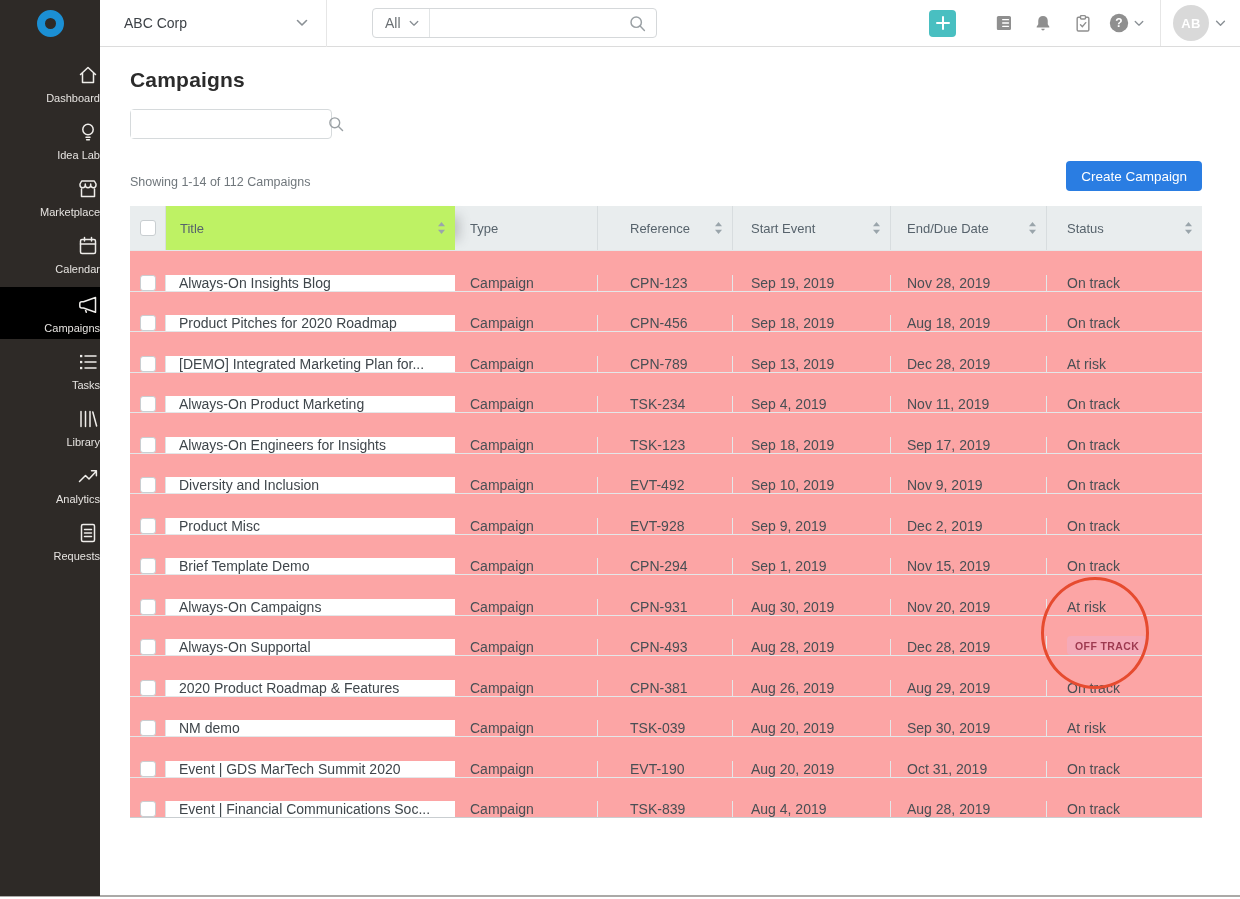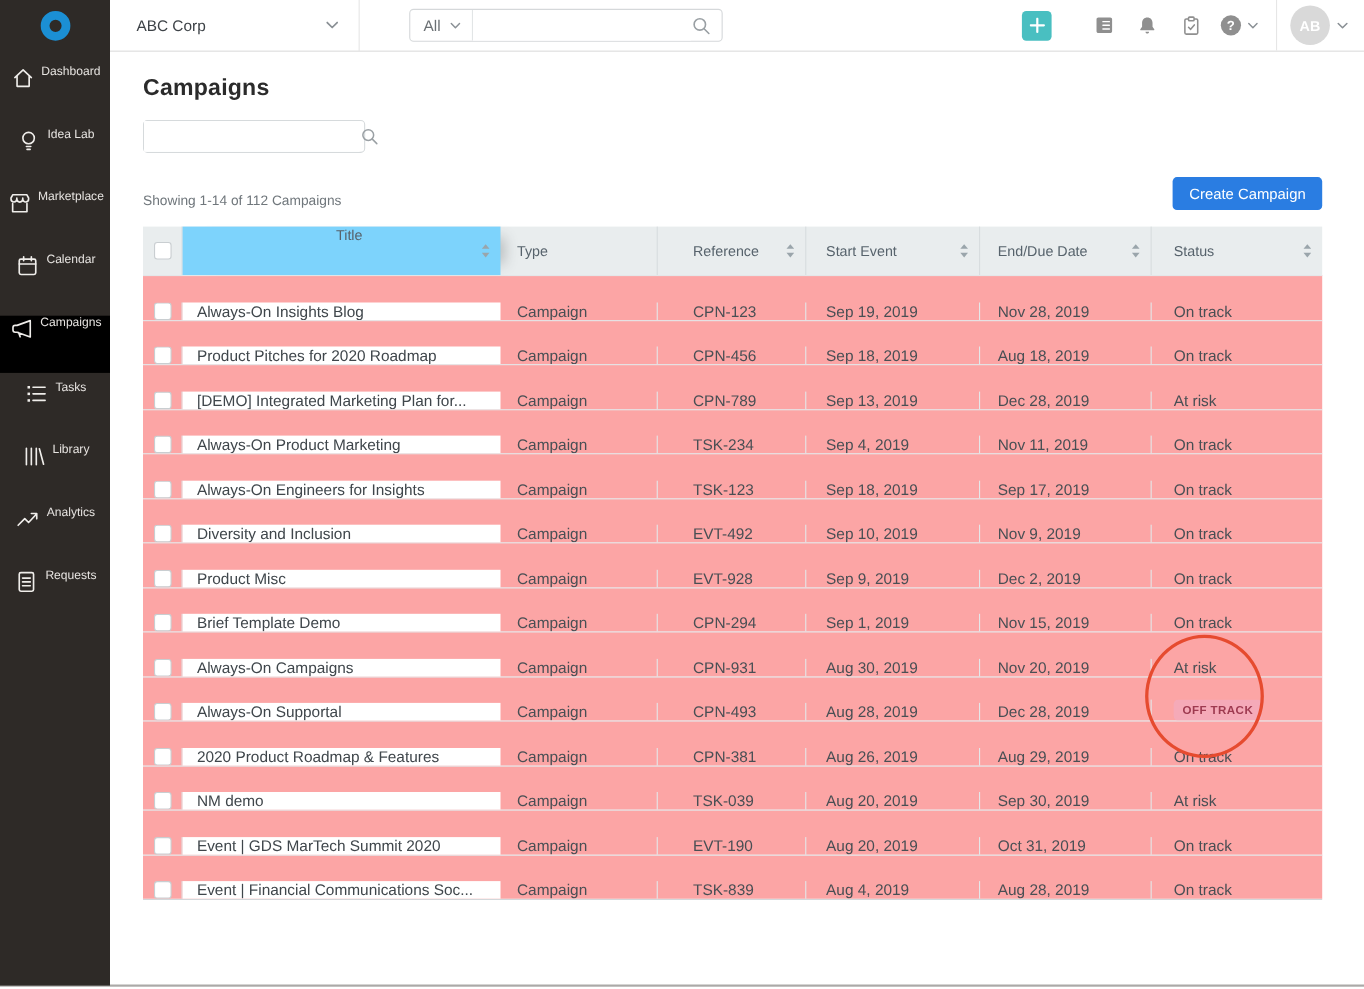--- a/index.html
+++ b/index.html
@@ -4,21 +4,21 @@
 <style>
   * { margin:0; padding:0; box-sizing:border-box; }
   html,body { width:1240px; height:899px; background:#fff; font-family:"Liberation Sans", sans-serif; overflow:hidden; }
   .app { position:relative; width:1240px; height:899px; background:#fff; }
 
   
   .sidebar { position:absolute; left:0; top:0; width:100px; height:896px; background:#2e2a27; z-index:10; }
   .logo-block { height:47px; display:flex; align-items:center; justify-content:center; }
   .logo-ring { width:27px; height:27px; border-radius:50%; border:8px solid #1b8fd4; }
   .nav { padding-top:12px; }
-  .nav-item { display:flex; flex-direction:row; align-items:flex-start; justify-content:center; gap:5px; height:48px; margin-bottom:9px; cursor:pointer; }
+  .nav-item { display:flex; flex-direction:column; align-items:flex-end; justify-content:center; gap:5px; height:48px; margin-bottom:9px; cursor:pointer; }
   .nav-item.active { background:#000; height:52px; margin-bottom:7px; }
   .nav-icon { display:flex; align-items:center; justify-content:center; height:24px; }
   .nav-icon svg { stroke:#efedea; fill:none; stroke-width:1.5; stroke-linecap:round; stroke-linejoin:round; }
   .nav-label { color:#e6e3e0; font-size:11px; }
 
   
   .topbar { position:absolute; left:100px; top:0; width:1140px; height:47px; background:#fff; border-bottom:1px solid #dcdcdc; display:flex; align-items:center; }
   .org-switcher { width:227px; height:47px; display:flex; align-items:center; padding-left:24px; border-right:1px solid #e6e6e6; cursor:pointer; }
   .org-name { font-size:14px; color:#3d4247; flex:1; }
   .chev { display:flex; align-items:center; margin-right:18px; }
@@ -51,21 +51,21 @@
   
   .table { margin:15px 0 0 30px; width:1072px; border-bottom:1px solid #c9ced1; }
   .thead { display:flex; height:44px; background:#e9edee; align-items:stretch; }
   .hcell { display:flex; align-items:center; font-size:13px; color:#57636c; cursor:pointer; }
   .trow { display:flex; height:40.5px; border-top:1px solid #e4e7e9; background:#fca5a5; align-items:flex-end; cursor:pointer; }
   .tcell { display:flex; align-items:center; font-size:14px; color:#494f54; white-space:nowrap; overflow:hidden; }
   .c-select { width:36px; justify-content:center; border-right:1px solid #dfe3e5; flex:none; }
   .thead .c-select { border-right:1px solid #d8dddf; }
   .c-title { width:289px; padding-left:13px; flex:none; position:relative; z-index:2; background:inherit;
              box-shadow:14px 0 12px -10px rgba(60,64,67,.28); }
-  .thead .c-title { background:#7dd3fc; padding-left:14px;flex-direction:column; }
+  .thead .c-title { background:#bef264; padding-left:14px; }
   .trow .c-title { background:#fff; color:#3f464b; }
   .c-type { width:142px; padding-left:15px; flex:none; }
   .c-ref { width:135px; padding-left:32px; flex:none; border-left:1px solid #e4e7e9; }
   .c-start { width:158px; padding-left:18px; flex:none; border-left:1px solid #e4e7e9; }
   .c-end { width:156px; padding-left:16px; flex:none; border-left:1px solid #e4e7e9; }
   .c-status { width:156px; padding-left:20px; flex:none; border-left:1px solid #e4e7e9; }
   .thead .c-ref, .thead .c-start, .thead .c-end, .thead .c-status { border-left:1px solid #d8dddf; }
   .sort { margin-left:auto; margin-right:9px; display:flex; }
   .checkbox { width:16px; height:16px; border:1px solid #c9ced1; border-radius:3px; background:#fff; cursor:pointer; }
   .badge { background:#f5aab8; color:#9e3a50; font-size:10.5px; font-weight:bold; letter-spacing:.4px; padding:5px 8px 4px; border-radius:4px; line-height:1; }

